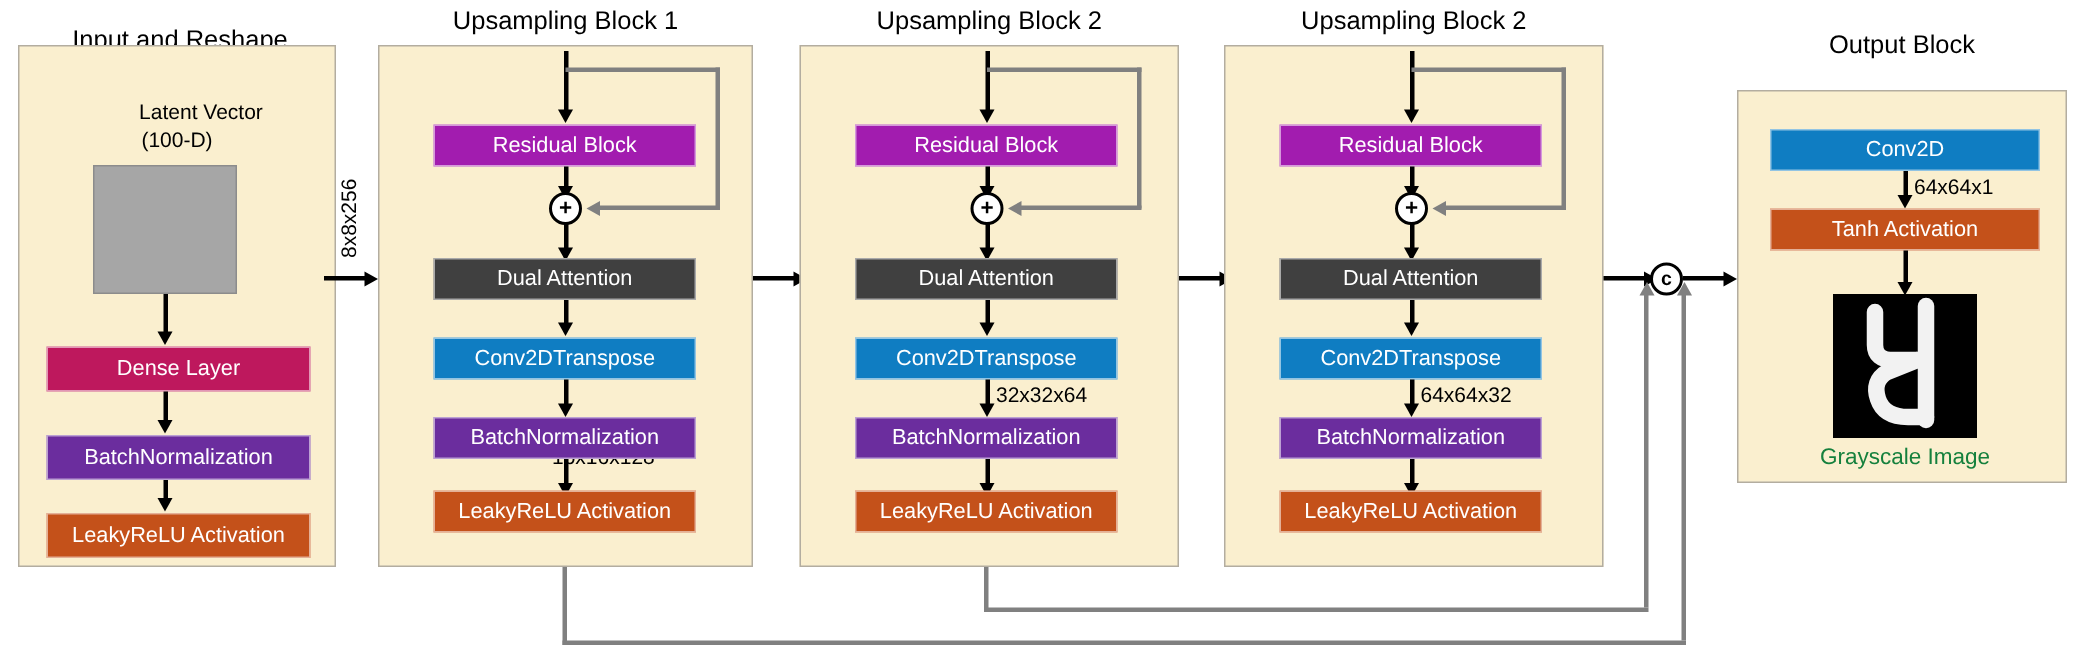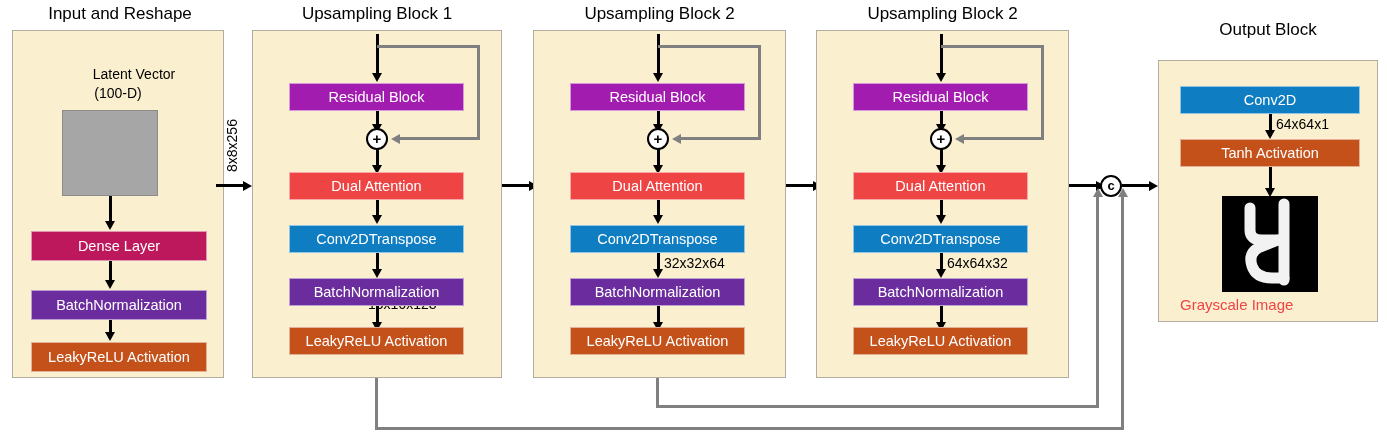--- a/index.html
+++ b/index.html
@@ -36,41 +36,41 @@
     display: flex;
     align-items: center;
     justify-content: center;
     white-space: nowrap;
     border: 1px solid rgba(255,255,255,0.55);
   }
   .c-dense   { background: #be185d; }
   .c-bn      { background: #6b2d9e; }
   .c-lrelu   { background: #c4511a; }
   .c-res     { background: #a21caf; }
-  .c-attn    { background: #ef4444; }
+  .c-attn    { background: #404040; }
   .c-conv    { background: #0f7dc2; }
   .c-tanh    { background: #c4511a; }
   .latent-box {
     position: absolute;
     background: #a6a6a6;
     border: 1px solid #8c8c8c;
     box-sizing: border-box;
   }
   .small-label {
     position: absolute;
     font-size: 14px;
     color: #000000;
     white-space: nowrap;
   }
   .caption {
     position: absolute;
     font-size: 15px;
-    color: #ef4444;
-    white-space: nowrap;
-    text-align: left;
+    color: #15803d;
+    white-space: nowrap;
+    text-align: center;
   }
   .vlabel {
     position: absolute;
     font-size: 14px;
     color: #000000;
     white-space: nowrap;
     transform: rotate(-90deg);
     transform-origin: left top;
   }
   
@@ -155,21 +155,21 @@
     background: #000000;
     overflow: hidden;
   }
   .sample-img svg { display: block; }
 </style>
 </head>
 <body>
 
 <div id="canvas">
 
-  <div class="panel-title" style="left:20px; top:4px; width:200px;">Input and Reshape</div>
+  <div class="panel-title" style="left:20px; top:17px; width:200px;">Input and Reshape</div>
   <div class="panel" style="left:12px; top:30px; width:212px; height:348px;"></div>
 
   <div class="small-label" style="left:12px; top:66px; width:212px; text-align:center;padding-left:16px;">Latent Vector</div>
   <div class="small-label" style="left:12px; top:85px; width:212px; text-align:center;">(100-D)</div>
 
   <div class="latent-box" style="left:62px; top:110px; width:96px; height:86px;"></div>
 
   <div class="varrow" style="left:108.5px; top:196px; height:26px;"></div>
 
   <div class="layer c-dense" style="left:31px; top:231px; width:176px; height:30px;">Dense Layer</div>

